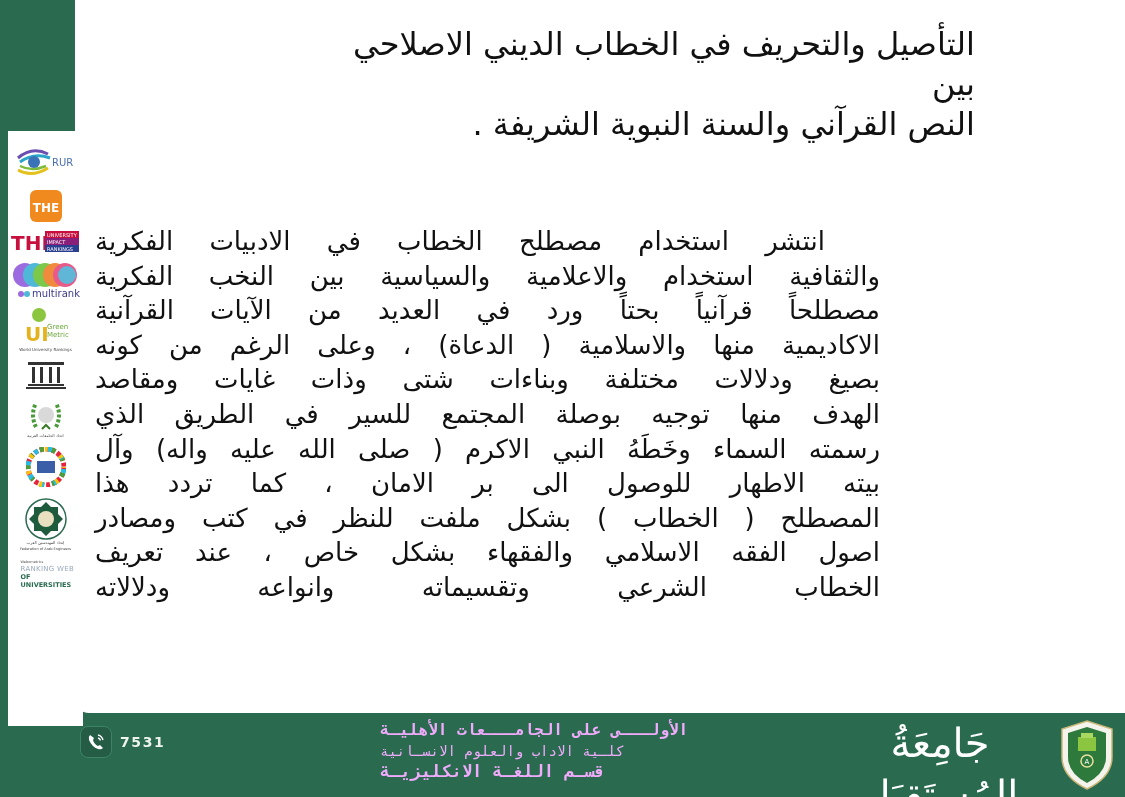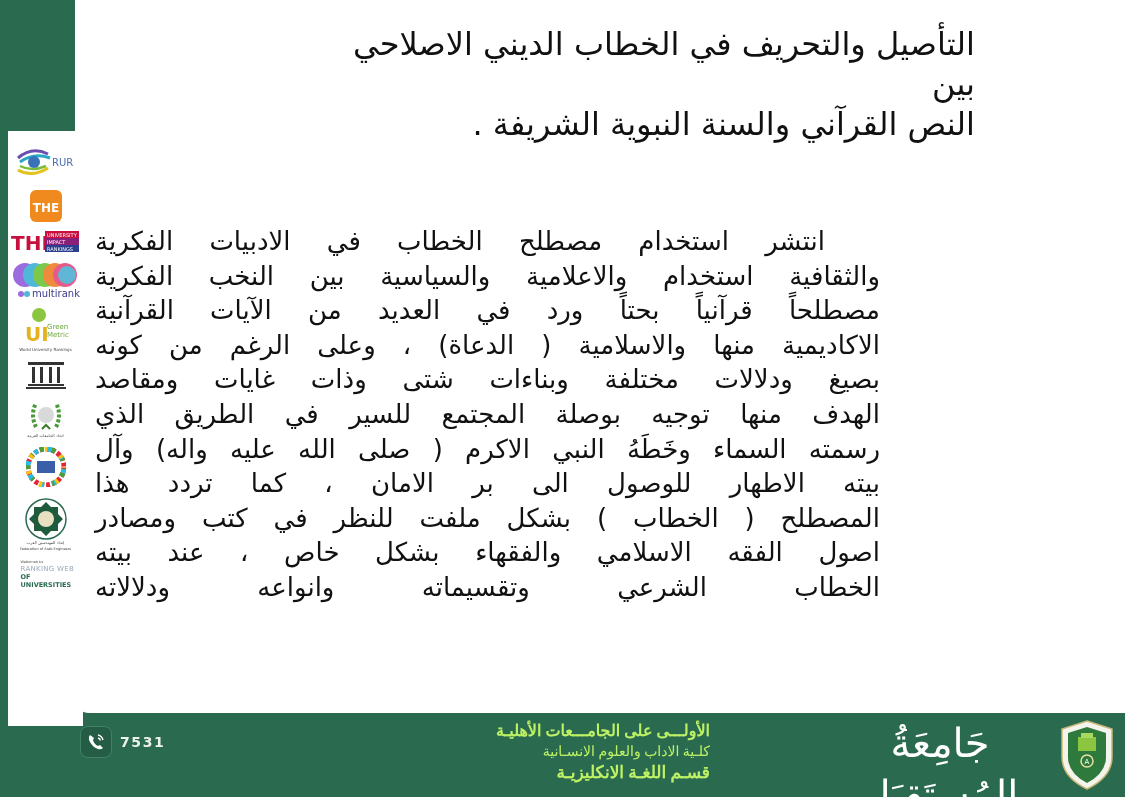--- a/index.html
+++ b/index.html
@@ -53,22 +53,22 @@
       border: 1px solid #3d8466; display: flex; align-items: center; justify-content: center;
       margin-right: 8px;
     }
     .contact-text {
       font-family: "DejaVu Sans", sans-serif; font-weight: bold; font-size: 14px;
       letter-spacing: 1.6px; color: #eef3ee;
     }
 
     .college {
       position: absolute; left: 380px; top: 7px; width: 330px;
-      direction: rtl; text-align: right; color: #bef264;
-      font-family: Liberation Serif, serif;
+      direction: rtl; text-align: left; color: #f0abfc;
+      font-family: Liberation Mono, monospace;
     }
     .college .l1 { font-size: 16px; font-weight: bold; line-height: 22px; }
     .college .l2 { font-size: 14px; line-height: 20px; }
     .college .l3 { font-size: 17px; font-weight: bold; line-height: 22px; }
 
     .uni { position: absolute; left: 825px; top: 4px; width: 230px; text-align: center; color: #fff; }
     .uni-ar { font-family: "DejaVu Serif", serif; font-size: 40px; line-height: 52px; direction: rtl; }
     .crest { position: absolute; left: 1058px; top: 6px; }
   </style>
 </head>
@@ -86,21 +86,21 @@
   <div class="body-text" style="left:20px;">
     <span class="line first">انتشر استخدام مصطلح الخطاب في الادبيات الفكرية</span>
     <span class="line">والثقافية استخدام والاعلامية والسياسية بين النخب الفكرية</span>
     <span class="line">مصطلحاً قرآنياً بحتاً ورد في العديد من الآيات القرآنية</span>
     <span class="line">الاكاديمية منها والاسلامية ( الدعاة) ، وعلى الرغم من كونه</span>
     <span class="line">بصيغ ودلالات مختلفة وبناءات شتى وذات غايات ومقاصد</span>
     <span class="line">الهدف منها توجيه بوصلة المجتمع للسير في الطريق الذي</span>
     <span class="line">رسمته السماء وخَطَهُ النبي الاكرم ( صلى الله عليه واله) وآل</span>
     <span class="line">بيته الاطهار للوصول الى بر الامان ، كما تردد هذا</span>
     <span class="line">المصطلح ( الخطاب ) بشكل ملفت للنظر في كتب ومصادر</span>
-    <span class="line">اصول الفقه الاسلامي والفقهاء بشكل خاص ، عند بيته</span>
+    <span class="line">اصول الفقه الاسلامي والفقهاء بشكل خاص ، عند تعريف</span>
     <span class="line">الخطاب الشرعي وتقسيماته وانواعه ودلالاته</span>
   </div>
 </div>
 
 <div class="logos">
   <div class="logo" style="height:50px;">
     <svg width="68" height="36" viewBox="0 0 68 36">
       <path d="M6 14 Q20 2 36 10" stroke="#6a4fb0" stroke-width="3" fill="none"></path>
       <path d="M8 18 Q22 8 38 14" stroke="#2aa6c8" stroke-width="3" fill="none"></path>
       <path d="M6 26 Q20 34 36 24" stroke="#e3c21d" stroke-width="3" fill="none"></path>

